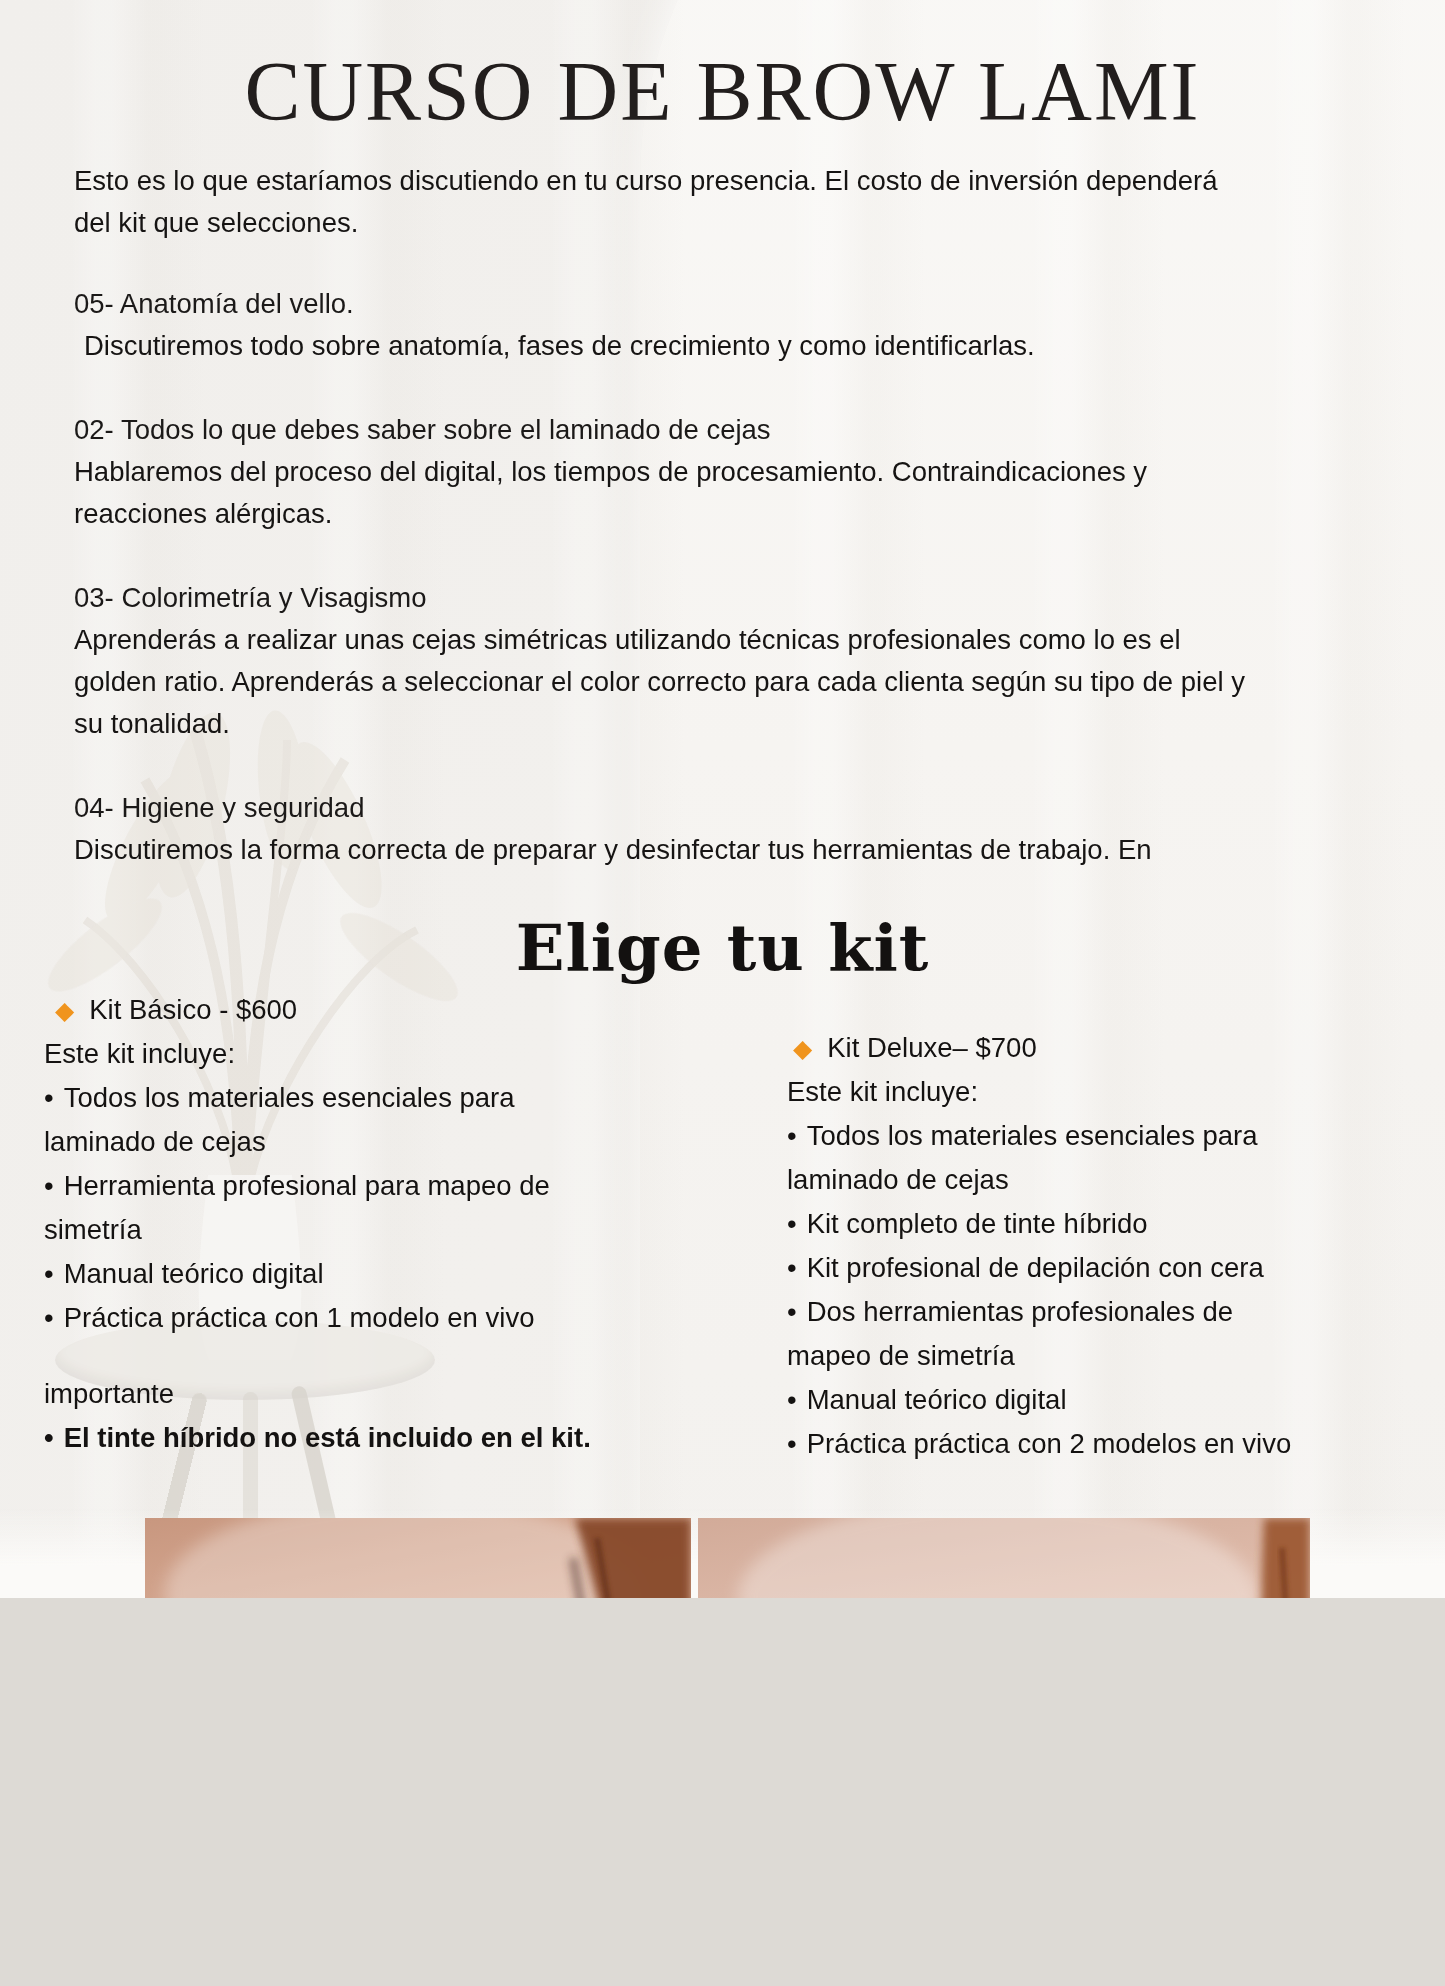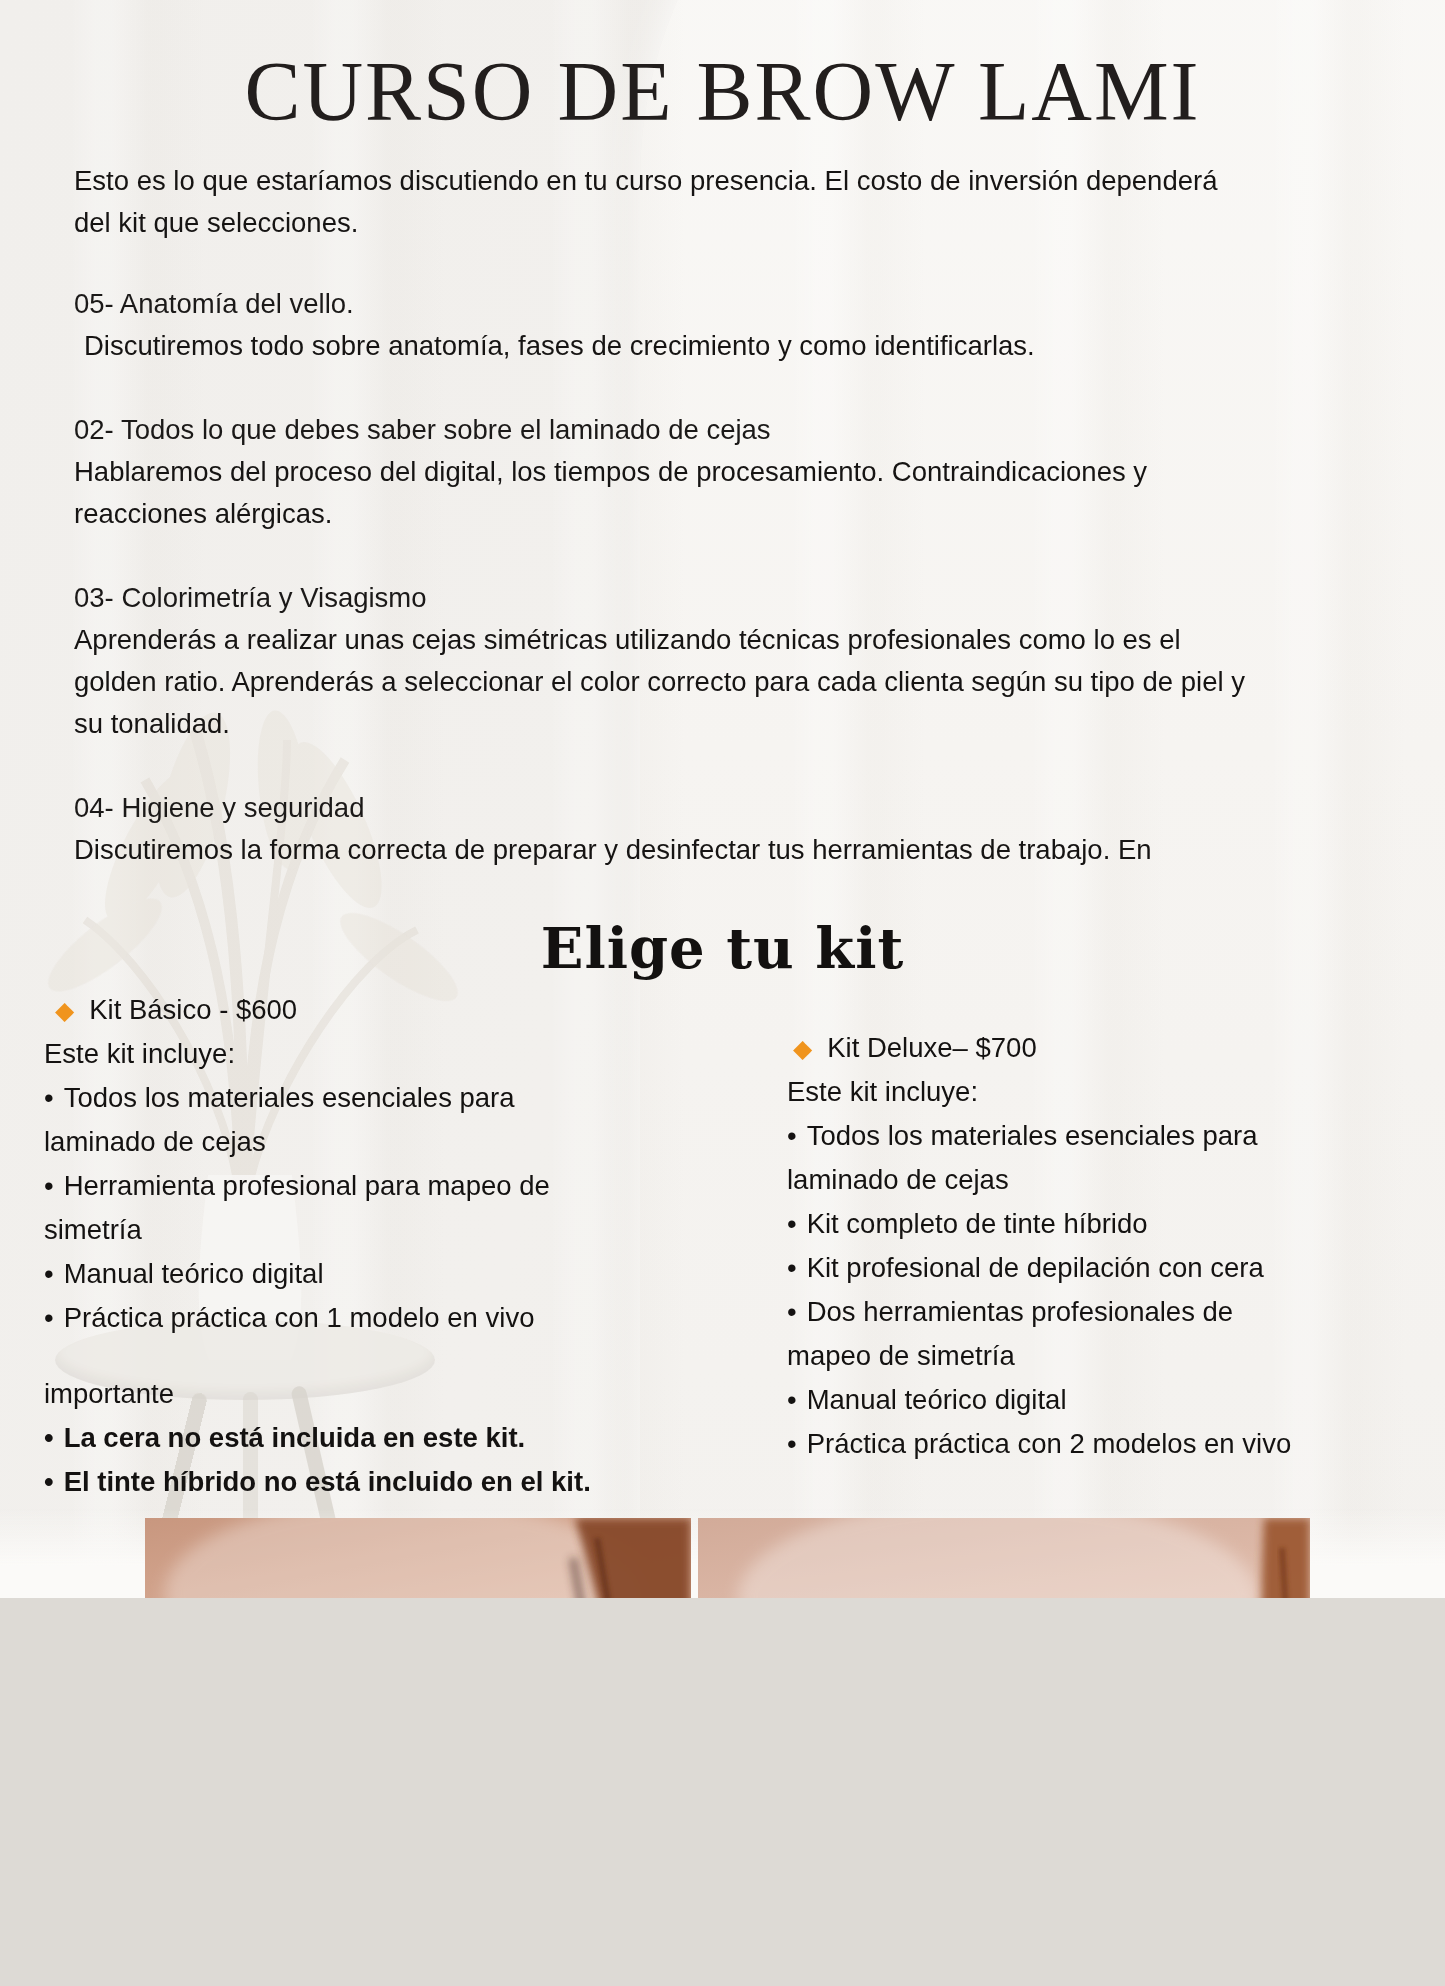--- a/index.html
+++ b/index.html
@@ -40,21 +40,21 @@
   .tblock{font-size:27.5px;line-height:42px;color:#161413;}
   .tline{white-space:nowrap;}
   #intro{left:74px;top:160px;}
   .sec-h{left:74px;font-size:27.5px;line-height:42px;white-space:nowrap;}
   #s1h{top:283px;} #s1b{left:84px;top:325px;}
   #s2h{top:409px;} #s2b{left:74px;top:451px;}
   #s3h{top:577px;} #s3b{left:74px;top:619px;}
   #s4h{top:787px;} #s4b{left:74px;top:829px;}
   .kits-heading{left:0;right:0;top:903px;text-align:center;
     font-family:"DejaVu Serif","Liberation Serif",serif;font-weight:700;
-    font-size:56px;line-height:90px;letter-spacing:1px;color:#131110;}
+    font-size:64px;line-height:90px;letter-spacing:1px;color:#131110;}
   .kitcol{font-size:27.5px;line-height:44px;color:#141211;}
   #kit-left{left:44px;top:988px;width:600px;}
   #kit-right{left:787px;top:1026px;width:560px;}
   .kit-title{white-space:nowrap;}
   #kit-left .kit-title{padding-left:11px;}
   #kit-right .kit-title{padding-left:6px;}
   .diamond{color:#F0941D;font-size:25px;margin-right:15px;}
   .bullet{margin-right:10px;}
   .kit-line{white-space:nowrap;}
   .spacer30{height:32px;}
@@ -142,21 +142,20 @@
     </div>
     <div class="kit-line">Este kit incluye:</div>
     <div class="kit-line"><span class="bullet">•</span><span>Todos los materiales esenciales para</span></div>
     <div class="kit-line"><span>laminado de cejas</span></div>
     <div class="kit-line"><span class="bullet">•</span><span>Herramienta profesional para mapeo de</span></div>
     <div class="kit-line"><span>simetría</span></div>
     <div class="kit-line"><span class="bullet">•</span><span>Manual teórico digital</span></div>
     <div class="kit-line"><span class="bullet">•</span><span>Práctica práctica con 1 modelo en vivo</span></div>
     <div class="spacer30"></div>
     <div class="kit-line">importante</div>
-    <div class="kit-line bold"><span class="bullet">•</span><span>La cera no está incluida en este kit.</span></div>
     <div class="kit-line bold"><span class="bullet">•</span><span>El tinte híbrido no está incluido en el kit.</span></div>
   </div>
 
   <div class="abs kitcol" id="kit-right">
     <div class="kit-title">
       <span class="diamond">◆</span><span>Kit Deluxe– $700</span>
     </div>
     <div class="kit-line">Este kit incluye:</div>
     <div class="kit-line"><span class="bullet">•</span><span>Todos los materiales esenciales para</span></div>
     <div class="kit-line"><span>laminado de cejas</span></div>

